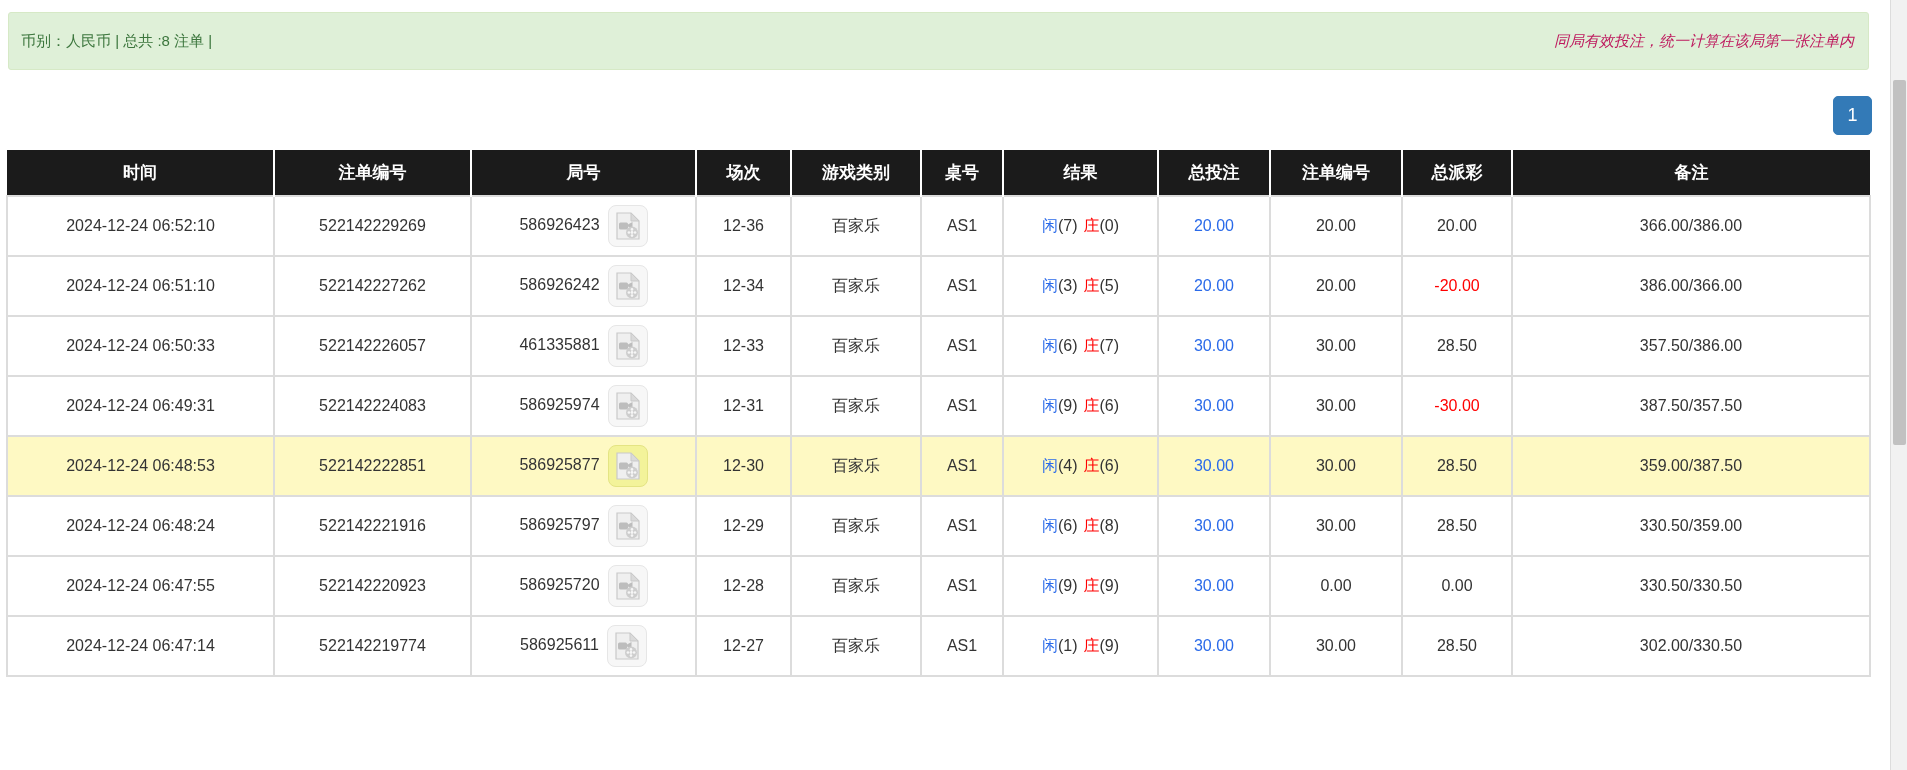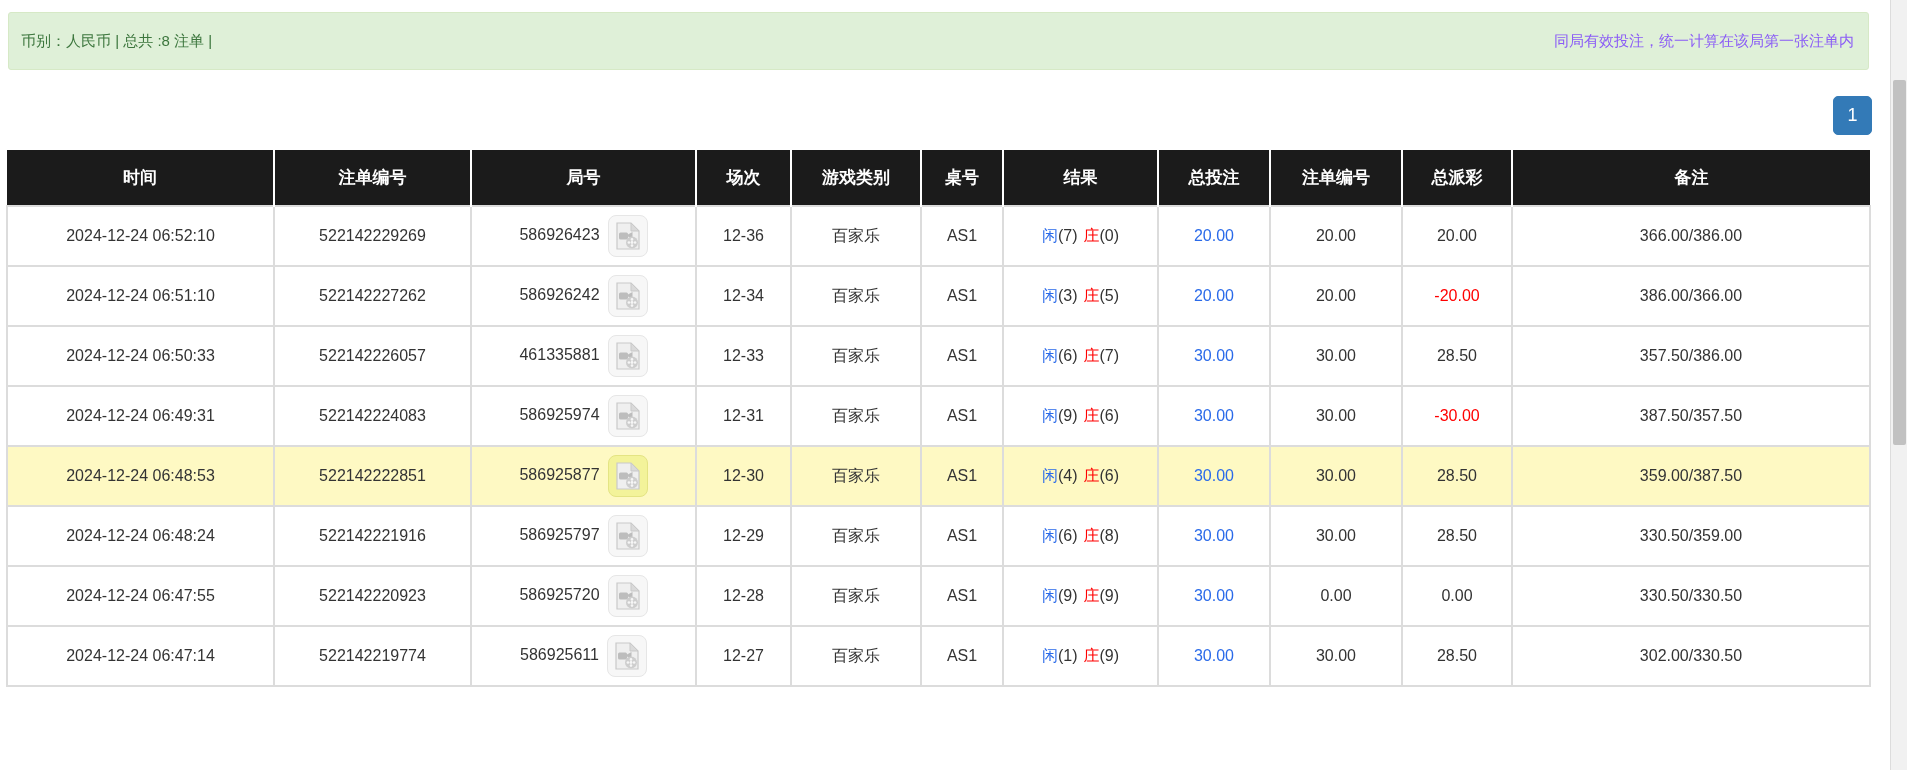--- a/index.html
+++ b/index.html
@@ -19,21 +19,21 @@
     background: #dff0d8;
     border: 1px solid #d6e9c6;
     border-radius: 3px;
     display: flex;
     align-items: center;
     justify-content: space-between;
     padding: 0 14px 0 12px;
     font-size: 15px;
   }
   .notice-left { color: #3c763d; }
-  .notice-right { color: #8b5cf6; }
+  .notice-right { color: #be185d; font-style: italic; }
 
   
   .pagination-wrap {
     margin: 26px 35px 0 0;
     text-align: right;
     height: 39px;
   }
   .page-btn {
     display: inline-flex;
     align-items: center;
@@ -52,21 +52,21 @@
     margin: 15px 36px 0 6px;
     width: 1865px;
     border-collapse: collapse;
     table-layout: fixed;
   }
   .report-table th {
     background: #1b1b1b;
     color: #fff;
     font-weight: bold;
     font-size: 17px;
-    height: 56px;
+    height: 46px;
     border-right: 2px solid #fff;
     text-align: center;
   }
   .report-table th:last-child { border-right: none; }
   .report-table td {
     height: 60px;
     border: 2px solid #dcdcdc;
     text-align: center;
     font-size: 16px;
     color: #333;

